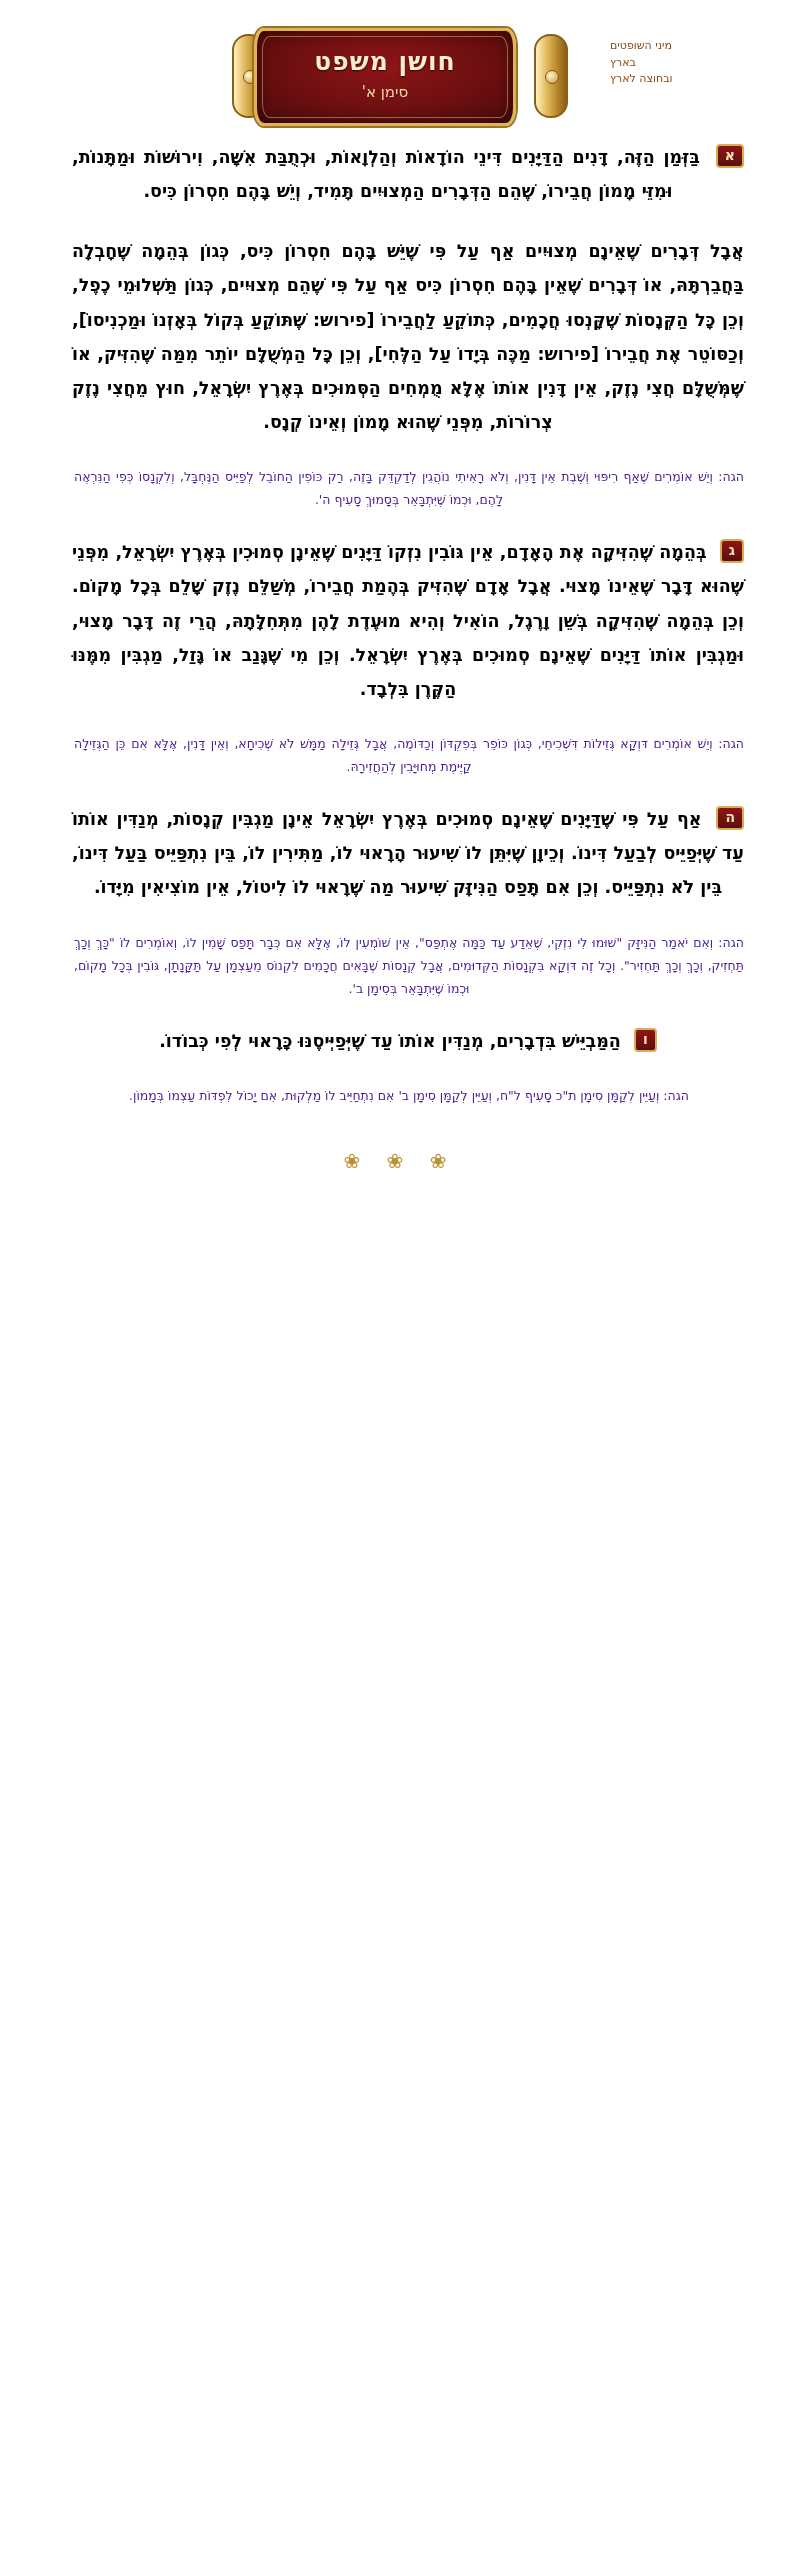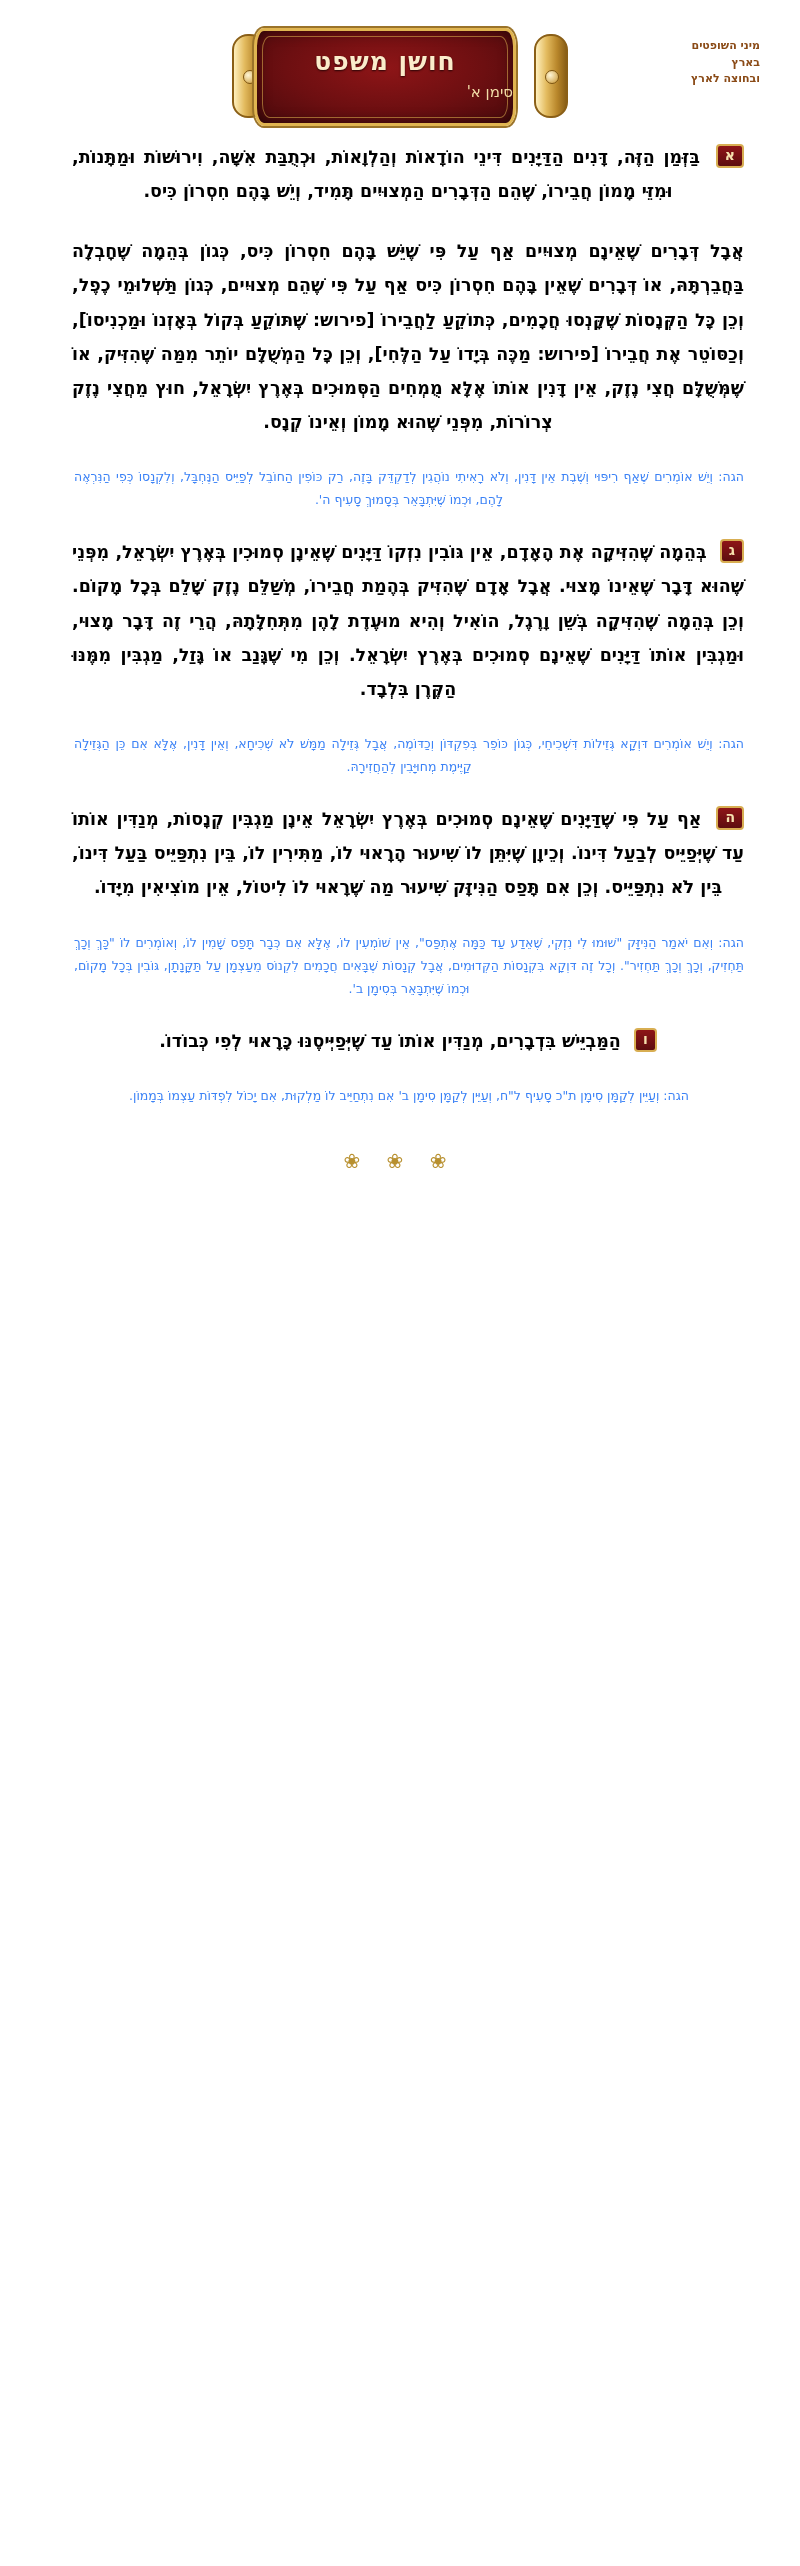--- a/index.html
+++ b/index.html
@@ -60,21 +60,21 @@
     color: #fbeccb;
     font-size: 25px;
     font-weight: bold;
     letter-spacing: 1px;
     text-shadow: 0 1px 2px #2b0507;
   }
   .plaque .subtitle {
     position: absolute;
     top: 52px;
     left: 0; right: 0;
-    text-align: right;
+    text-align: center;
     color: #f2dda8;
     font-size: 15px;
   }
   
   .curl {
     position: absolute;
     top: 6px;
     width: 30px;
     height: 80px;
     background: linear-gradient(90deg, #fff0bd 0%, #e3bb5f 35%, #b9872b 70%, #8a5f17 100%);
@@ -93,25 +93,25 @@
     border-radius: 50%;
     background: radial-gradient(circle at 35% 35%, #fff6d6, #c9952f);
     border: 1px solid #7d5512;
   }
 
   .corner-note {
     position: absolute;
     right: 40px;
     top: 38px;
     width: 150px;
-    text-align: right;
+    text-align: left;
     color: #8a4a16;
     font-size: 11px;
     line-height: 1.5;
-    font-weight: bold;
+    font-weight: normal;
   }
 
   
   .content {
     padding: 8px 56px 0 72px;
   }
   .seif {
     display: block;
     margin: 0 0 26px 0;
     text-align: justify;
@@ -136,21 +136,21 @@
     white-space: nowrap;
   }
   .hagaha {
     display: block;
     margin: 0 0 24px 2px;
     font-size: 12.5px;
     line-height: 1.85;
     text-align: justify;
     text-align-last: center;
     font-weight: normal;
-    color: #3b82f6;
+    color: #4c1d95;
   }
 
   
   .footer {
     margin-top: 10px;
     padding: 18px 0 26px 0;
     text-align: center;
   }
   .fleuron {
     display: inline-block;

